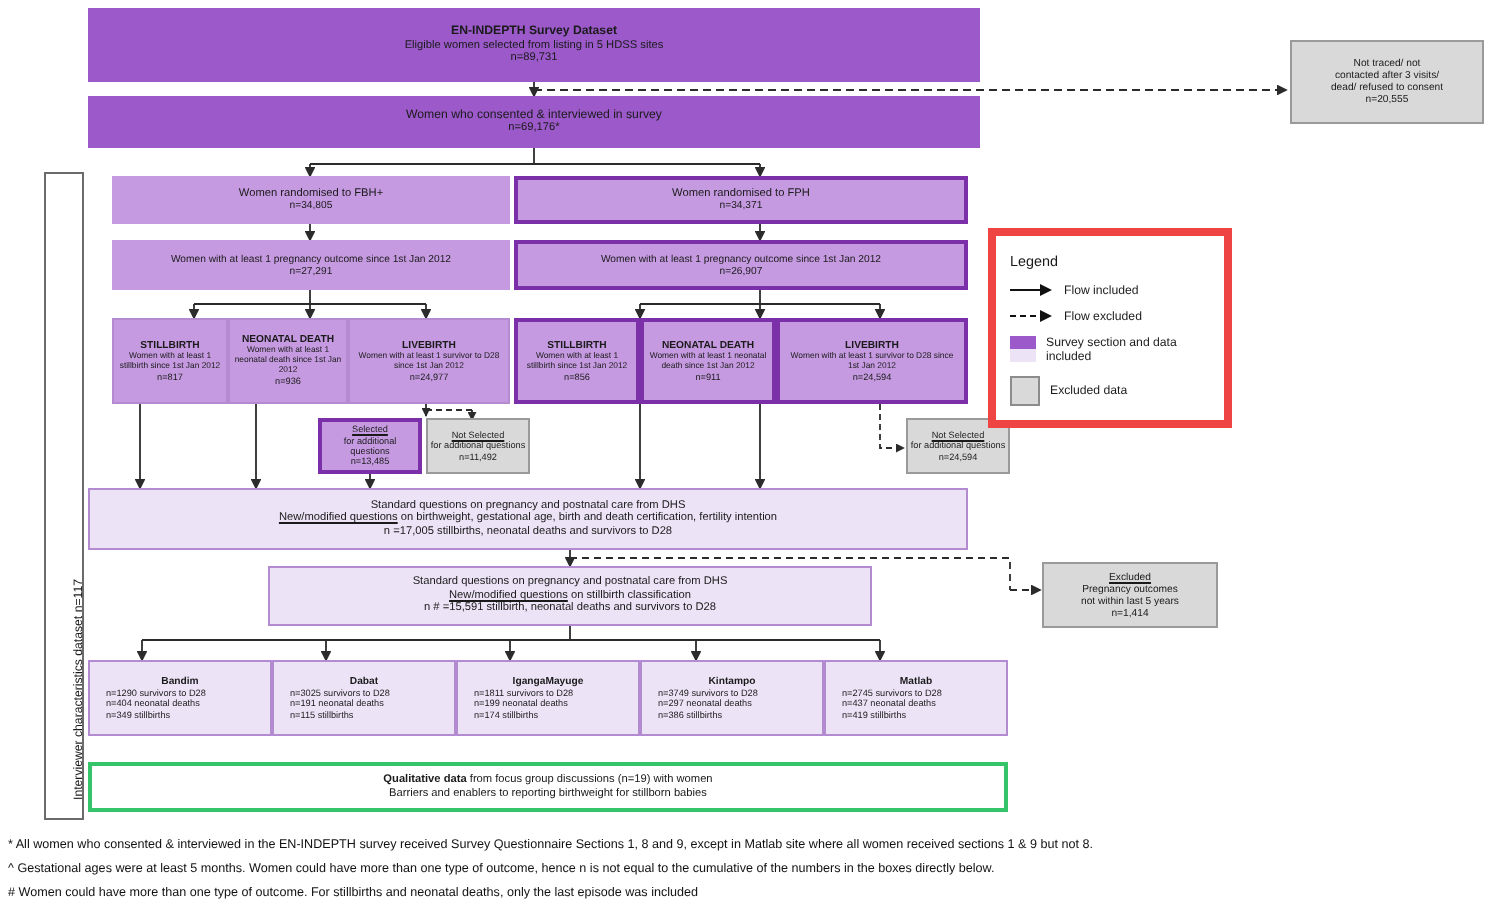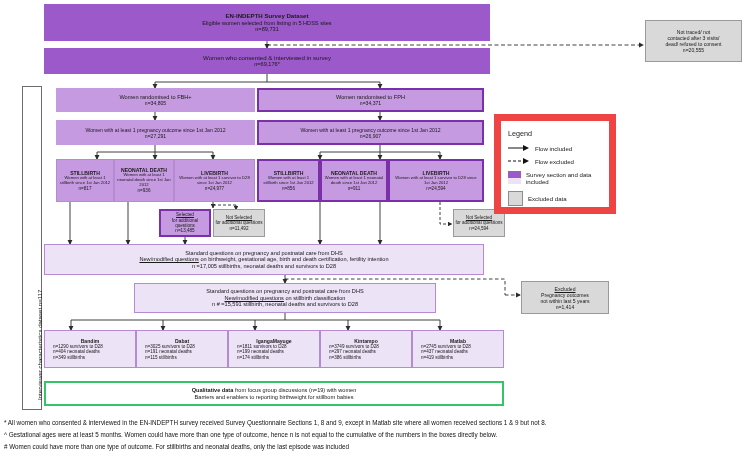--- a/index.html
+++ b/index.html
@@ -34,21 +34,21 @@
   .fs5{font-size:5.1px;}
   .fs55{font-size:5.6px;}
   .fs6{font-size:6.1px;}
   .fs7{font-size:7.2px;}
 
   svg.arrows{position:absolute;left:0;top:0;width:746px;height:458px;
              pointer-events:none;overflow:visible;}
 
   .rot{position:absolute;transform-origin:0 0;white-space:nowrap;}
 
-  .legend{position:absolute;box-sizing:border-box;background:#fff;border:7px solid #ef4444;}
+  .legend{position:absolute;box-sizing:border-box;background:#fff;border:4px solid #ef4444;}
   .legend-row{display:flex;align-items:center;gap:5px;}
   .swatch{width:13px;height:13px;flex:none;}
   .sw-split{background:linear-gradient(to bottom,#9b59c9 0 50%,#ece3f6 50% 100%);}
   .sw-grey{background:#d9d9d9;border:1px solid #8c8c8c;}
 
   .foot{position:absolute;left:4px;font-size:6.3px;line-height:1.05;color:#111;}
 </style>
 </head>
 <body>
 

